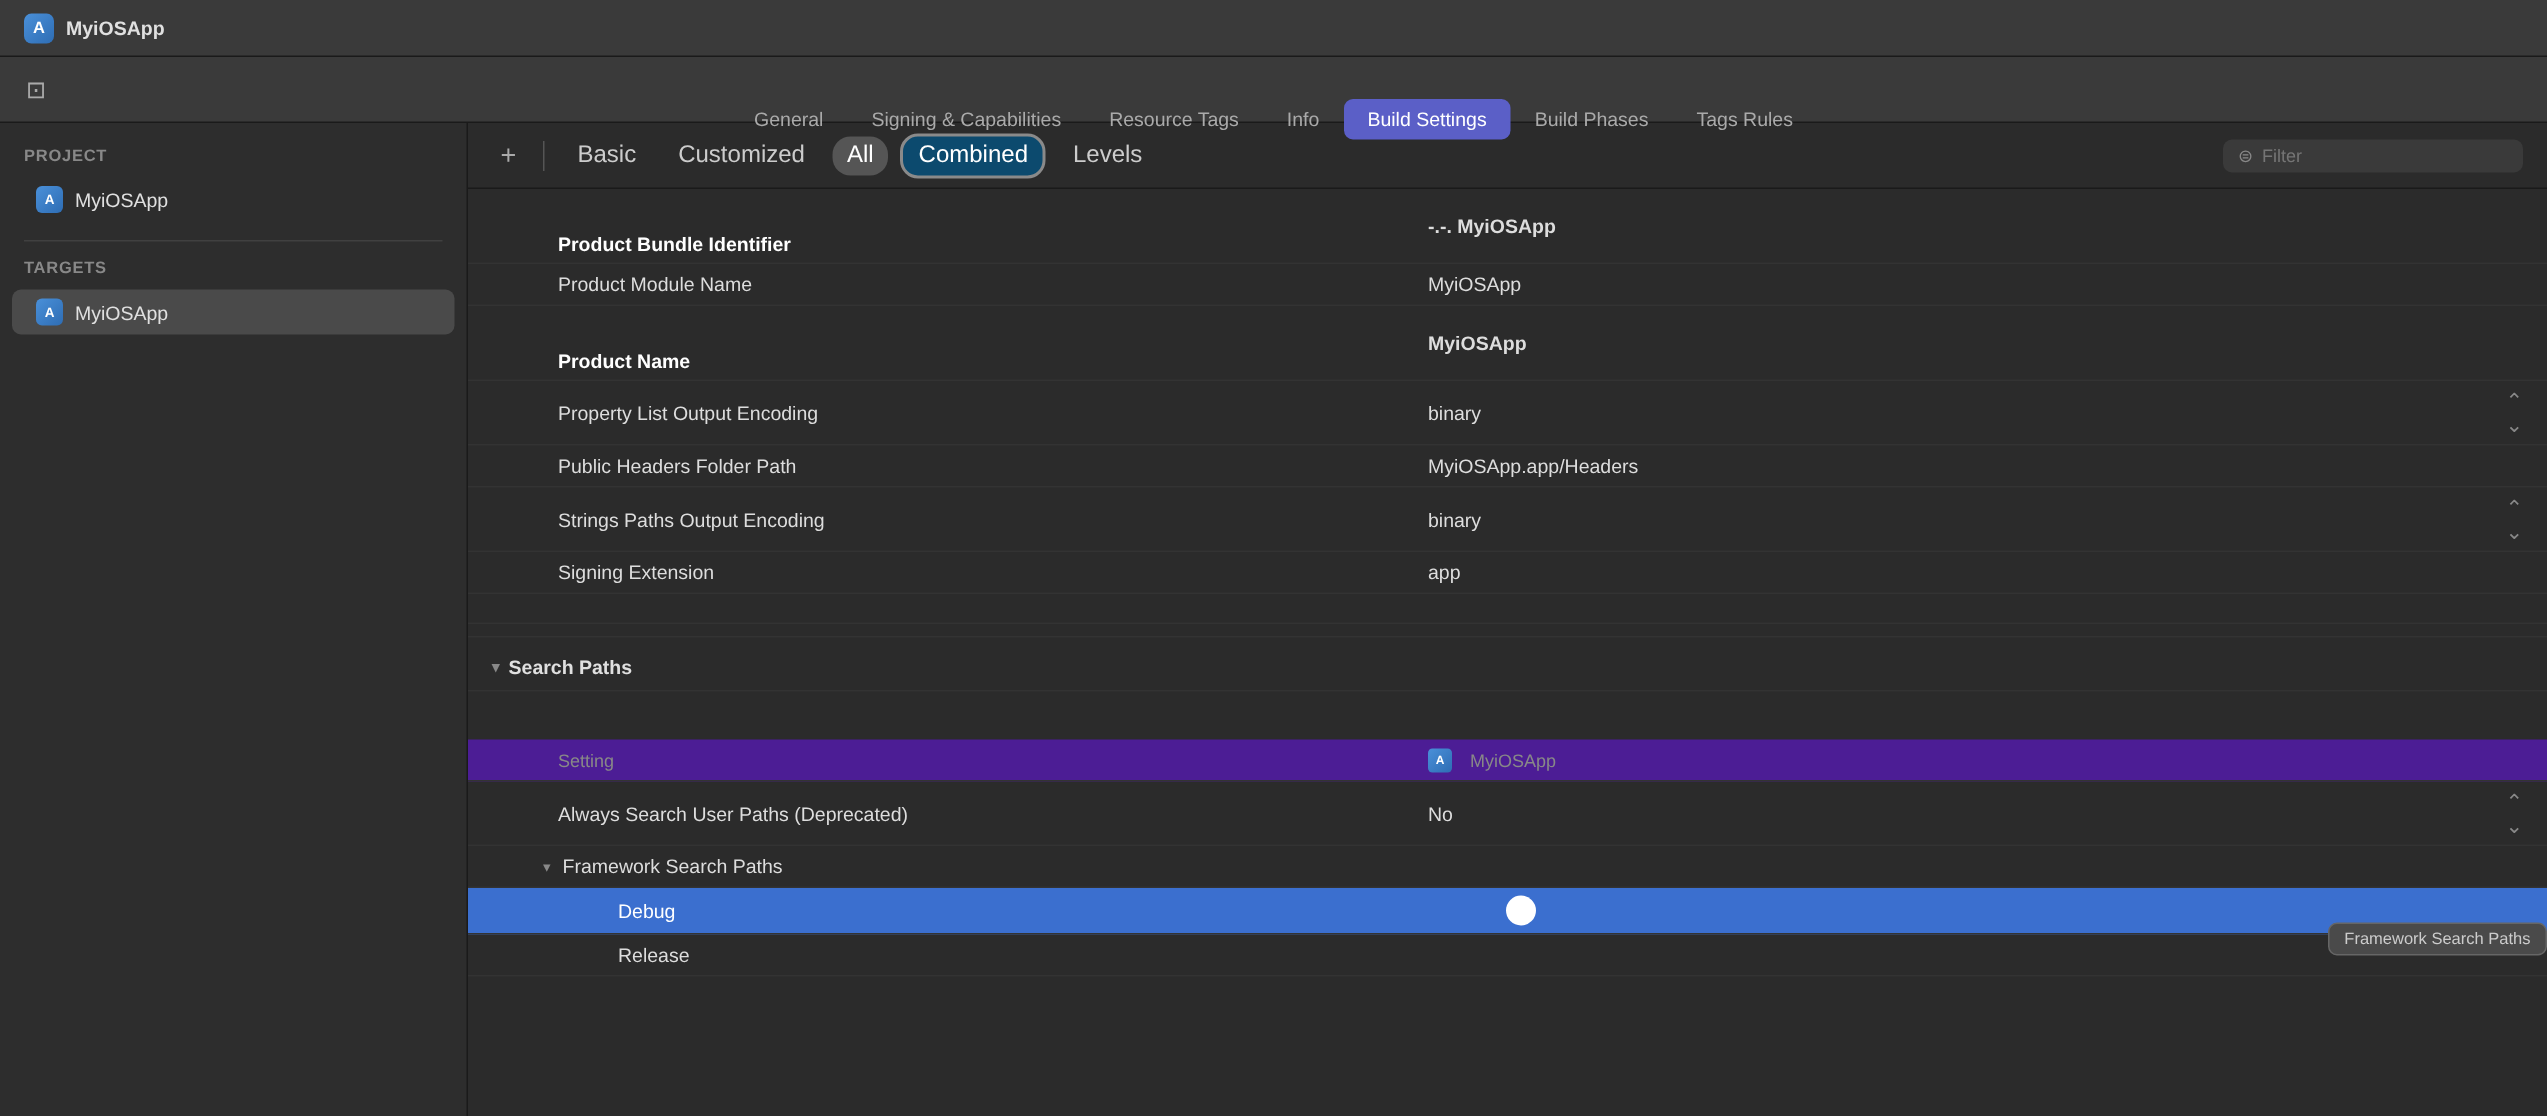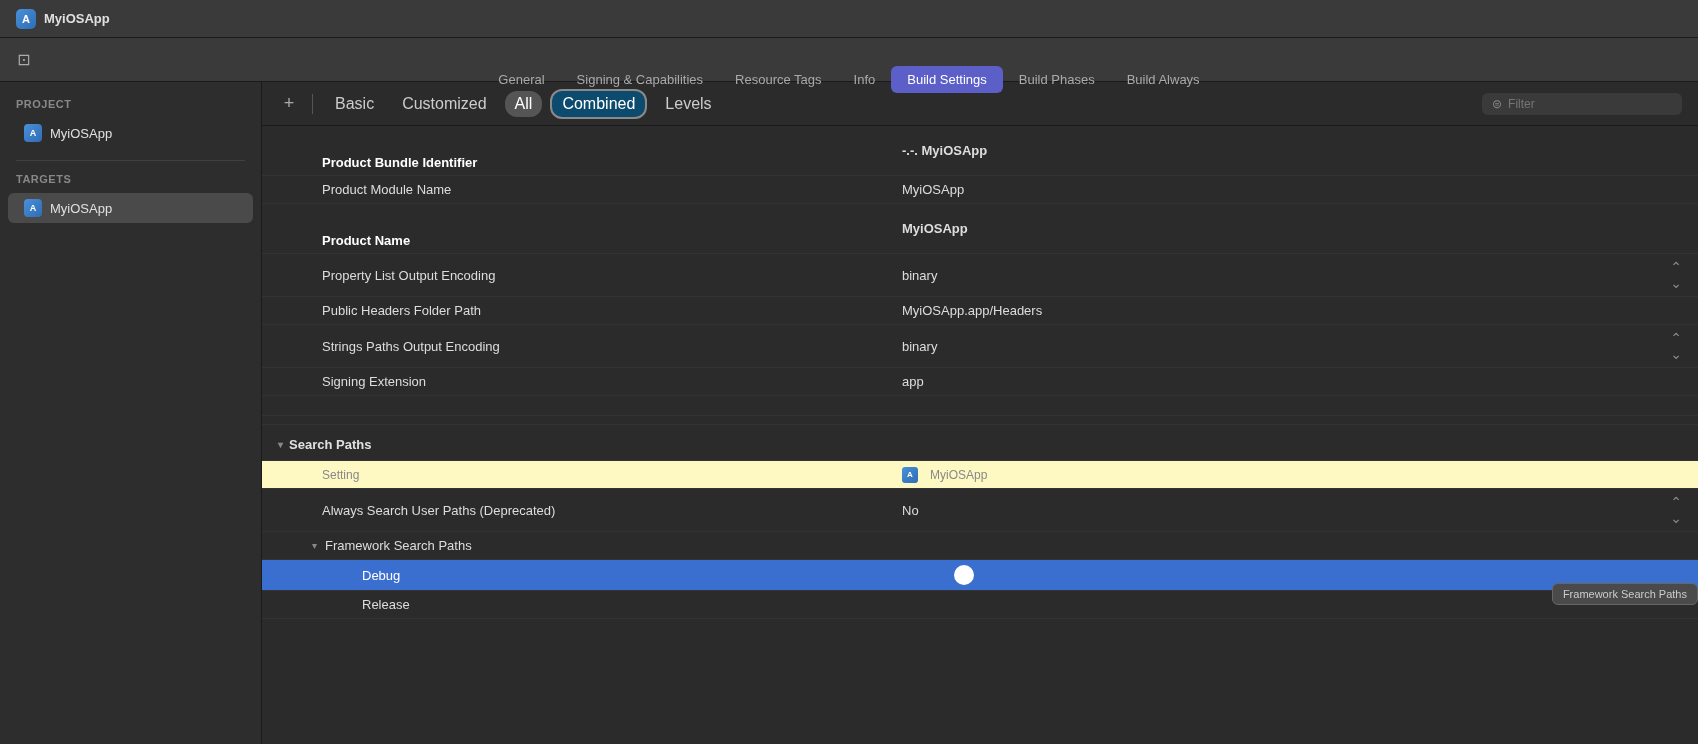--- a/index.html
+++ b/index.html
@@ -80,21 +80,21 @@
     }
 
     
     .main-layout {
       display: flex;
       height: calc(744px - 38px - 44px);
     }
 
     
     .sidebar {
-      width: 262px;
+      width: 312px;
       background: #2d2d2d;
       border-right: 1px solid #1a1a1a;
       padding: 16px 0;
       flex-shrink: 0;
     }
     .sidebar-section-label {
       font-size: 11px;
       font-weight: 700;
       color: #888;
       padding: 0 16px 8px 16px;
@@ -216,24 +216,25 @@
       flex: 1;
     }
     .table-row {
       display: flex;
       align-items: center;
       padding: 5px 0 5px 60px;
       border-bottom: 1px solid #333;
       min-height: 28px;
     }
     .table-row.header-row {
-      background: #fef9c3;
+      background: #4c1d95;
       padding-left: 60px;
       color: #888;
       font-size: 12px;
+      margin-top: 32px;
     }
     .cell-key {
       flex: 0 0 580px;
       color: #ddd;
       font-size: 13px;
     }
     .cell-key.bold { font-weight: 700; color: #fff; margin-top: 24px; }
     .cell-value {
       flex: 1;
       color: #ddd;
@@ -344,21 +345,21 @@
 </div>
 
 <div class="tab-bar">
   <div class="sidebar-toggle">⊡</div>
   <div class="tab-item">General</div>
   <div class="tab-item">Signing &amp; Capabilities</div>
   <div class="tab-item">Resource Tags</div>
   <div class="tab-item">Info</div>
   <div class="tab-item active">Build Settings</div>
   <div class="tab-item">Build Phases</div>
-  <div class="tab-item">Build Always</div>
+  <div class="tab-item">Tags Rules</div>
 </div>
 
 <div class="main-layout">
 
   <div class="sidebar">
     <div class="sidebar-section-label">PROJECT</div>
     <div class="sidebar-item">
       <div class="sidebar-item-icon">A</div>
       <span>MyiOSApp</span>
     </div>

